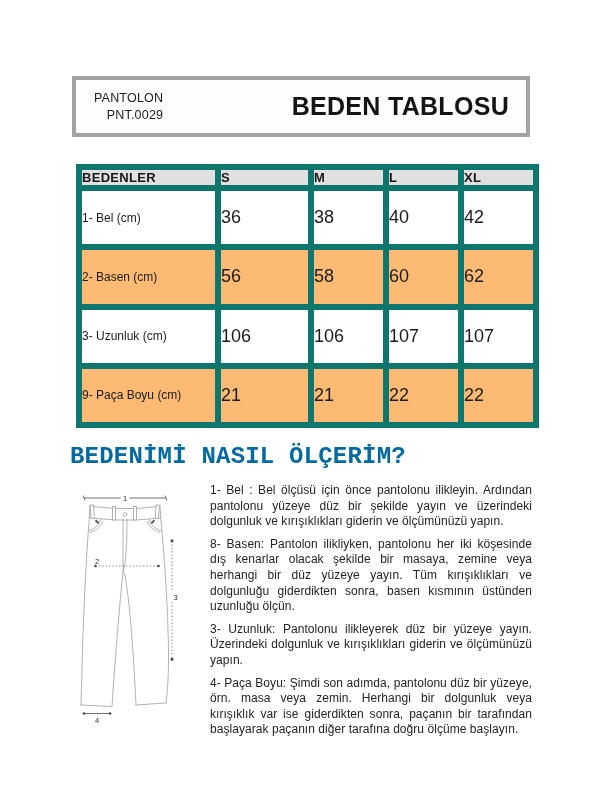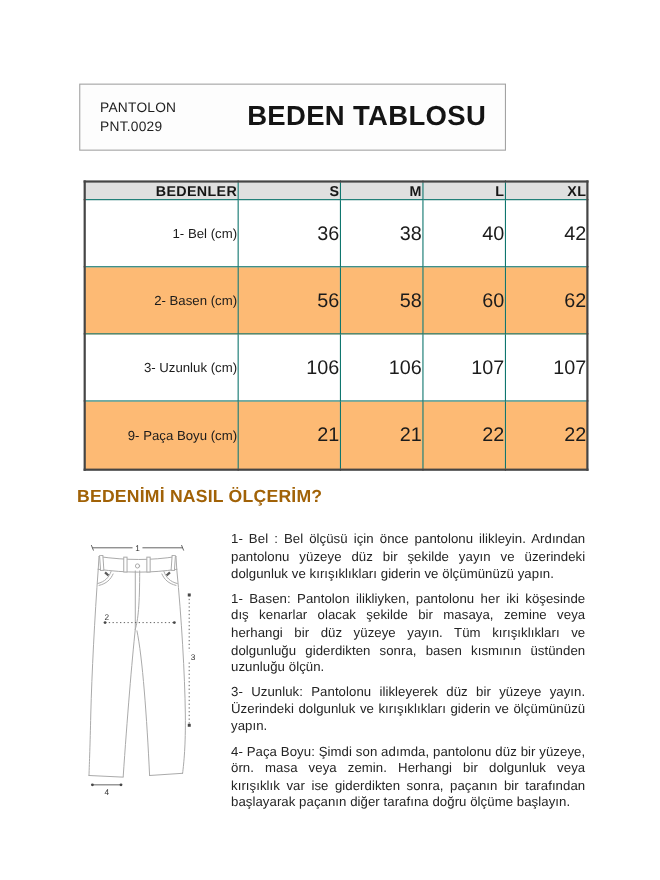--- a/index.html
+++ b/index.html
@@ -6,38 +6,38 @@
   .page{position:relative;width:600px;height:800px;background:#ffffff;overflow:hidden;
         font-family:"Liberation Sans",sans-serif;color:#1d1d1d;}
 
   
   .brand-row{position:absolute;left:75px;top:46px;right:70px;height:20px;display:flex;align-items:center;}
   .logo{display:inline-block;width:128px;font-size:18px;font-weight:900;font-style:italic;
         letter-spacing:3.5px;color:#101010;transform:scaleX(1.18);transform-origin:left center;white-space:nowrap;}
   .brand-rule{flex:1;height:2px;background:#161616;margin-left:4px;}
 
   
-  .header-box{position:absolute;left:72px;top:76px;width:388px;height:61px;box-sizing:border-box;
-              background:#fdfdfd;border:1px solid #a3a3a3;display:flex;align-items:center;
-              justify-content:space-between;padding:0 17px 0 18px;}
+  .header-box{position:absolute;left:72px;top:76px;width:458px;height:61px;box-sizing:border-box;
+              background:#fdfdfd;border:4px solid #a3a3a3;display:flex;align-items:center;
+              justify-content:space-between;padding:0 17px 0 18px;text-align:right;}
   .product-meta{font-size:12.5px;line-height:17px;color:#1e1e1e;letter-spacing:0.2px;}
   .sheet-title{font-size:25px;font-weight:600;letter-spacing:0.3px;color:#141414;margin-left:43px;}
 
   
   table.size-table{position:absolute;left:76px;top:164px;width:457px;height:264px;
                    border-collapse:collapse;table-layout:fixed;border:2px solid #454545;}
-  .size-table th,.size-table td{border:1px solid #0f766e;text-align:right;vertical-align:middle;padding:0;}
+  .size-table th,.size-table td{border:6px solid #0f766e;text-align:left;vertical-align:middle;padding:0;}
   .size-table th{background:#e0e0e0;font-size:13px;font-weight:700;letter-spacing:0.3px;color:#161616;}
   .size-table td.lbl{font-size:12px;color:#1b1b1b;}
   .size-table td.val{font-size:18px;font-weight:400;color:#1b1b1b;}
   .size-table tr.alt td{background:#fdba74;}
 
   
-  .guide-heading{position:absolute;left:70px;top:443px;margin:0;font-size:16px;font-weight:800;
-                 letter-spacing:0.2px;color:#a16207;}
+  .guide-heading{position:absolute;left:70px;top:443px;margin:0;font-size:24px;font-weight:800;
+                 letter-spacing:0.2px;color:#0369a1;font-family:Liberation Mono, monospace;}
   .steps{position:absolute;left:210px;top:483px;width:322px;}
   .steps p{margin:0 0 7px 0;font-size:12px;line-height:15.6px;text-align:justify;
            color:#242424;letter-spacing:0.05px;}
   .diagram{position:absolute;left:80px;top:492px;width:106px;height:234px;}
   .diagram svg{display:block;}
   .diagram text{font-family:"Liberation Sans",sans-serif;}
 </style>
 </head>
 <body>
 
@@ -156,18 +156,18 @@
         <text x="17" y="71.5" text-anchor="middle">2</text>
         <rect x="90.5" y="100" width="9" height="10" fill="#ffffff"></rect>
         <text x="95.5" y="108" text-anchor="middle">3</text>
         <text x="17" y="231" text-anchor="middle">4</text>
       </g>
     </svg>
   </div>
 
   <div class="steps">
     <p>1- Bel : Bel ölçüsü için önce pantolonu ilikleyin. Ardından pantolonu yüzeye düz bir şekilde yayın ve üzerindeki dolgunluk ve kırışıklıkları giderin ve ölçümünüzü yapın.</p>
-    <p>1- Basen: Pantolon ilikliyken, pantolonu her iki köşesinde dış kenarlar olacak şekilde bir masaya, zemine veya herhangi bir düz yüzeye yayın. Tüm kırışıklıkları ve dolgunluğu giderdikten sonra, basen kısmının üstünden uzunluğu ölçün.</p>
+    <p>8- Basen: Pantolon ilikliyken, pantolonu her iki köşesinde dış kenarlar olacak şekilde bir masaya, zemine veya herhangi bir düz yüzeye yayın. Tüm kırışıklıkları ve dolgunluğu giderdikten sonra, basen kısmının üstünden uzunluğu ölçün.</p>
     <p>3- Uzunluk: Pantolonu ilikleyerek düz bir yüzeye yayın. Üzerindeki dolgunluk ve kırışıklıkları giderin ve ölçümünüzü yapın.</p>
     <p>4- Paça Boyu: Şimdi son adımda, pantolonu düz bir yüzeye, örn. masa veya zemin. Herhangi bir dolgunluk veya kırışıklık var ise giderdikten sonra, paçanın bir tarafından başlayarak paçanın diğer tarafına doğru ölçüme başlayın.</p>
   </div>
 
 </div>
 
 </body></html>

